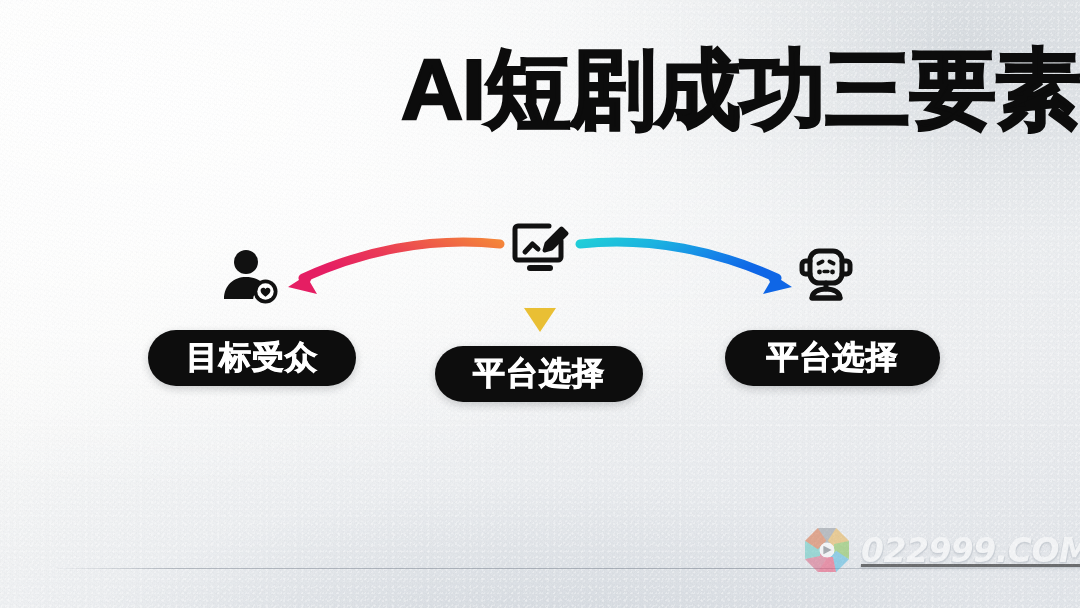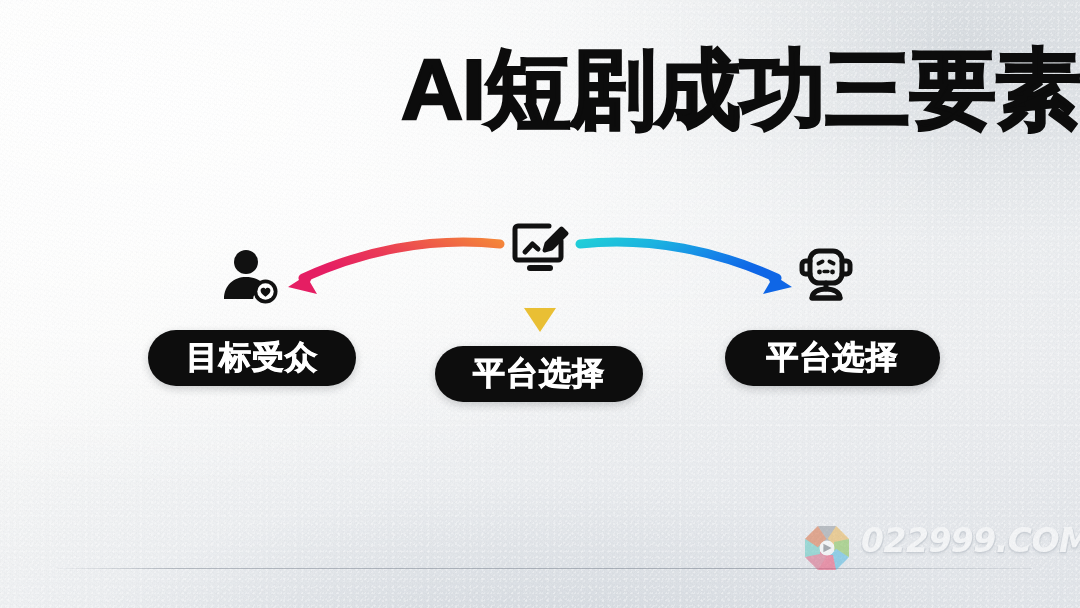--- a/index.html
+++ b/index.html
@@ -136,22 +136,23 @@
   }
 
   
   .watermark {
     position: absolute;
     left: 800px;
     top: 521px;
     width: 240px;
     height: 58px;
     display: flex;
-    align-items: flex-start;
+    align-items: center;
     opacity: 0.52;
+    text-decoration: underline;
   }
   .wm-logo { width: 54px; height: 54px; flex: 0 0 54px; }
   .wm-logo svg { display: block; width: 100%; height: 100%; }
   .wm-text {
     margin-left: 7px;
     font-size: 33px;
     font-weight: 900;
     font-style: italic;
     letter-spacing: -0.5px;
     color: #ffffff;

